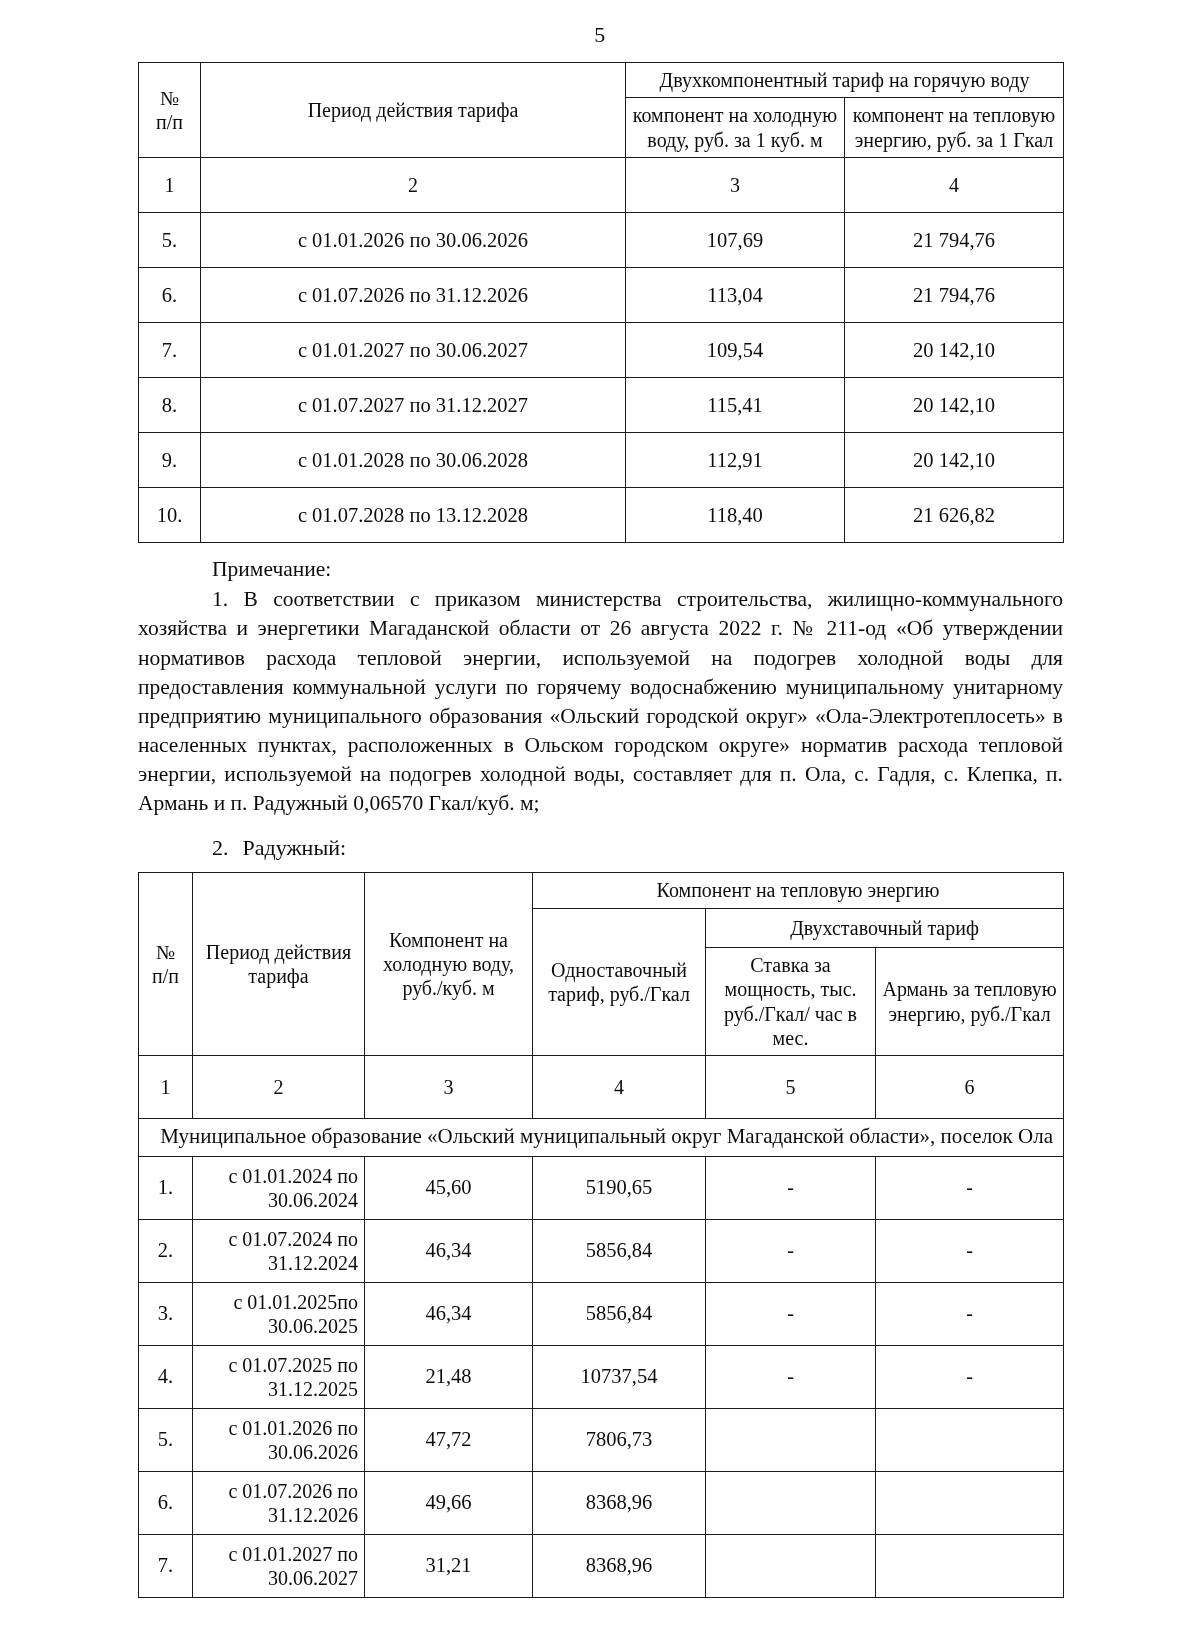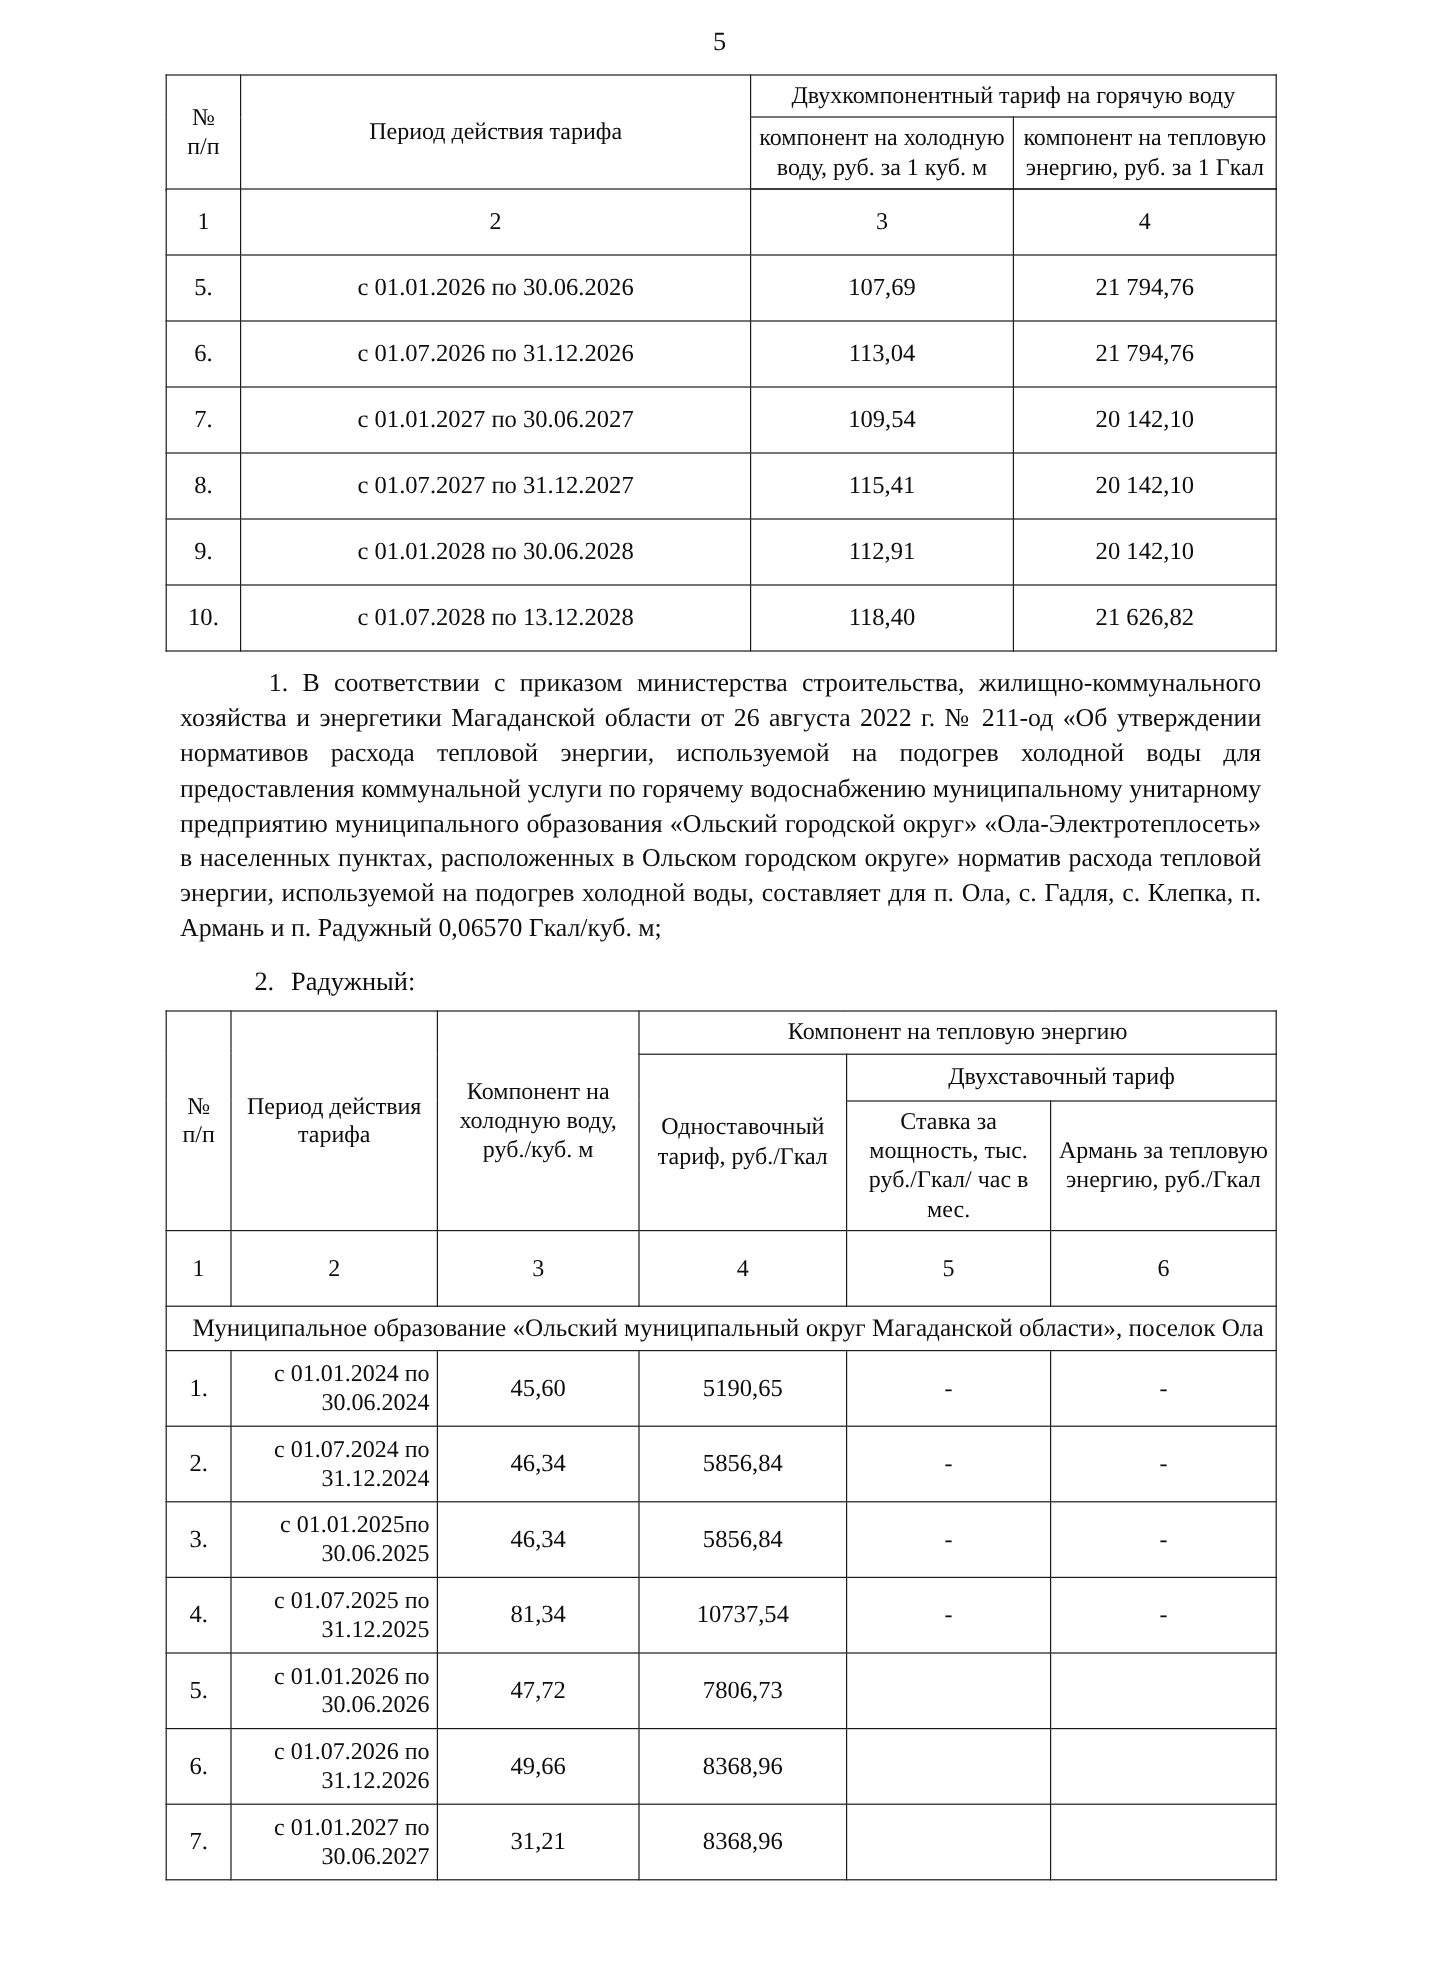--- a/index.html
+++ b/index.html
@@ -70,21 +70,21 @@
   .note-block {
     margin-top: 12px;
     font-size: 21.5px;
     line-height: 1.355;
   }
   .note-title {
     text-indent: 74px;
     margin: 0 0 1px 0;
   }
   p.justified {
-    margin: 12px;
+    margin: 0;
     text-align: justify;
     text-align-last: left;
     text-indent: 74px;
     hyphens: none;
   }
   .section-two {
     margin-top: 17px;
     margin-bottom: 11px;
     text-indent: 74px;
     font-size: 22px;
@@ -183,20 +183,21 @@
         <tr>
           <td>10.</td>
           <td class="period">с 01.07.2028 по 13.12.2028</td>
           <td>118,40</td>
           <td>21 626,82</td>
         </tr>
       </tbody>
     </table>
 
     <div class="note-block">
+      <p class="note-title">Примечание:</p>
       <p class="justified">1. В соответствии с приказом министерства строительства, жилищно-коммунального хозяйства и энергетики Магаданской области от 26 августа 2022 г. № 211-од «Об утверждении нормативов расхода тепловой энергии, используемой на подогрев холодной воды для предоставления коммунальной услуги по горячему водоснабжению муниципальному унитарному предприятию муниципального образования «Ольский городской округ» «Ола-Электротеплосеть» в населенных пунктах, расположенных в Ольском городском округе» норматив расхода тепловой энергии, используемой на подогрев холодной воды, составляет для п. Ола, с. Гадля, с. Клепка, п. Армань и п. Радужный 0,06570 Гкал/куб. м;</p>
     </div>
 
     <div class="section-two">
       <span class="sec-num">2.</span><span>Радужный:</span>
     </div>
 
     <table class="doc-table" id="table-two">
       <colgroup>
         <col class="d1">
@@ -257,21 +258,21 @@
           <td>3.</td>
           <td class="period2">с 01.01.2025по 30.06.2025</td>
           <td>46,34</td>
           <td>5856,84</td>
           <td class="dash">-</td>
           <td class="dash">-</td>
         </tr>
         <tr>
           <td>4.</td>
           <td class="period2">с 01.07.2025 по 31.12.2025</td>
-          <td>81,34</td>
+          <td>21,48</td>
           <td>10737,54</td>
           <td class="dash">-</td>
           <td class="dash">-</td>
         </tr>
         <tr>
           <td>5.</td>
           <td class="period2">с 01.01.2026 по 30.06.2026</td>
           <td>47,72</td>
           <td>7806,73</td>
           <td class="dash"></td>

